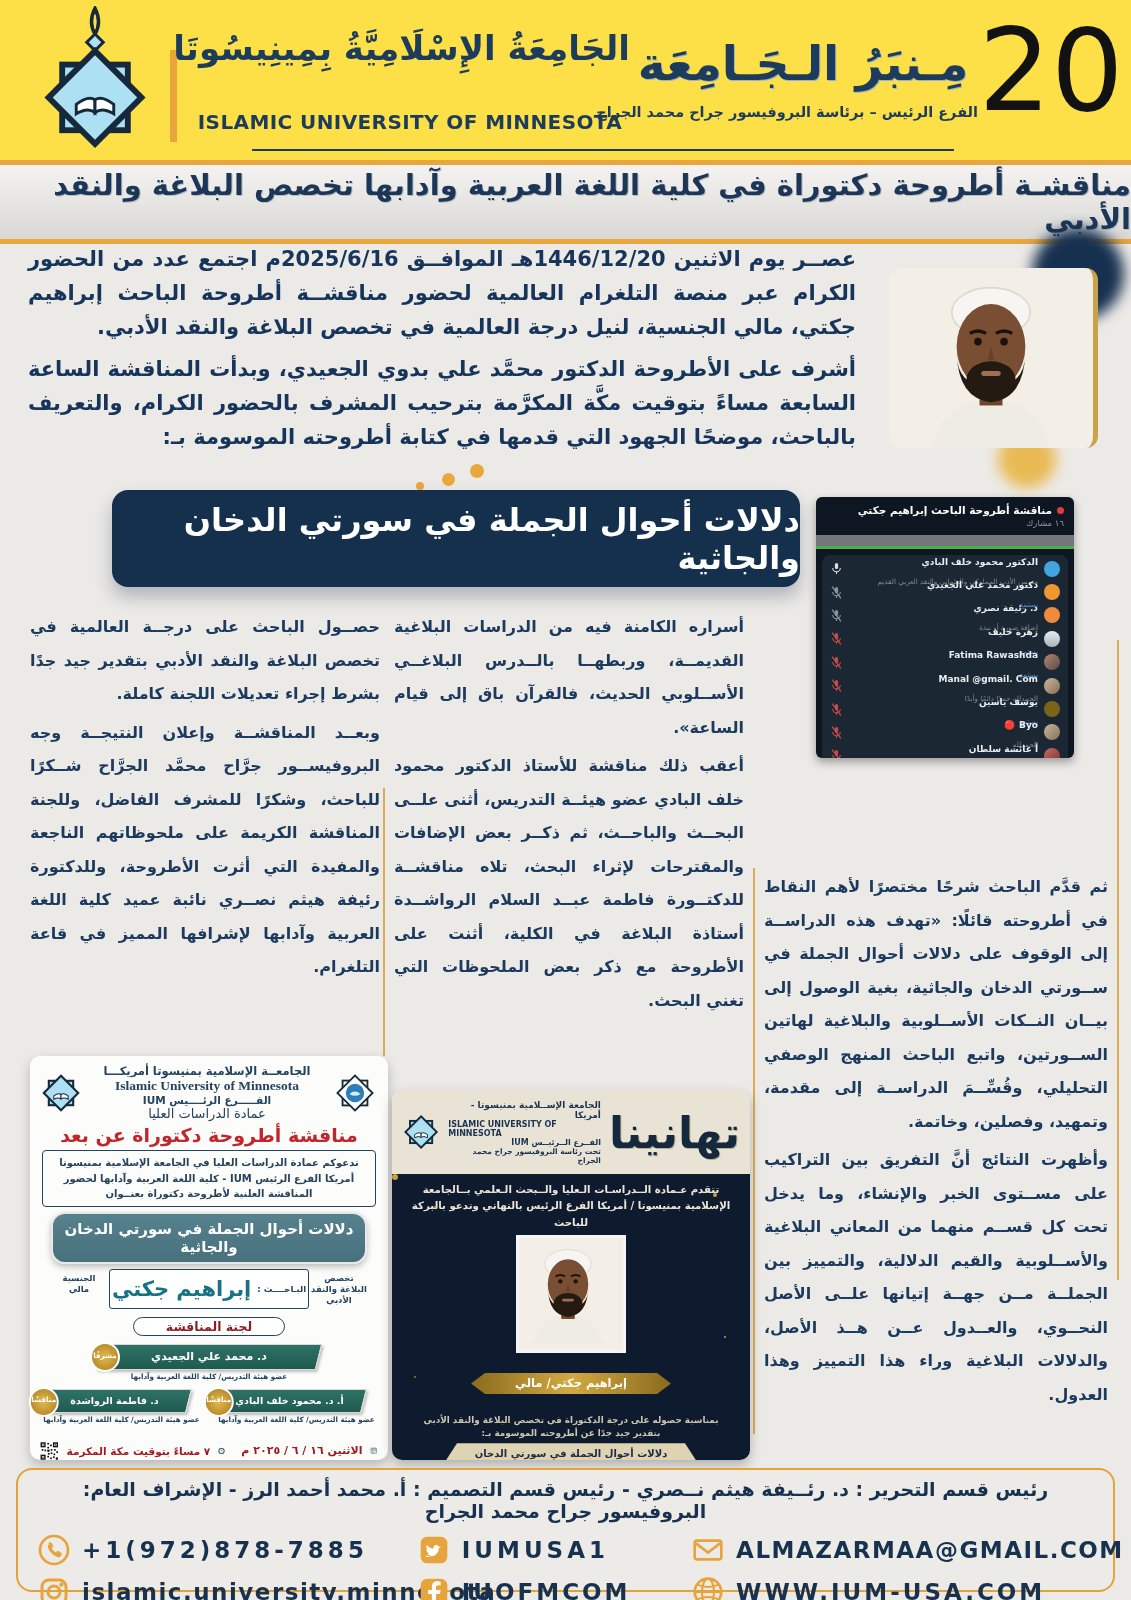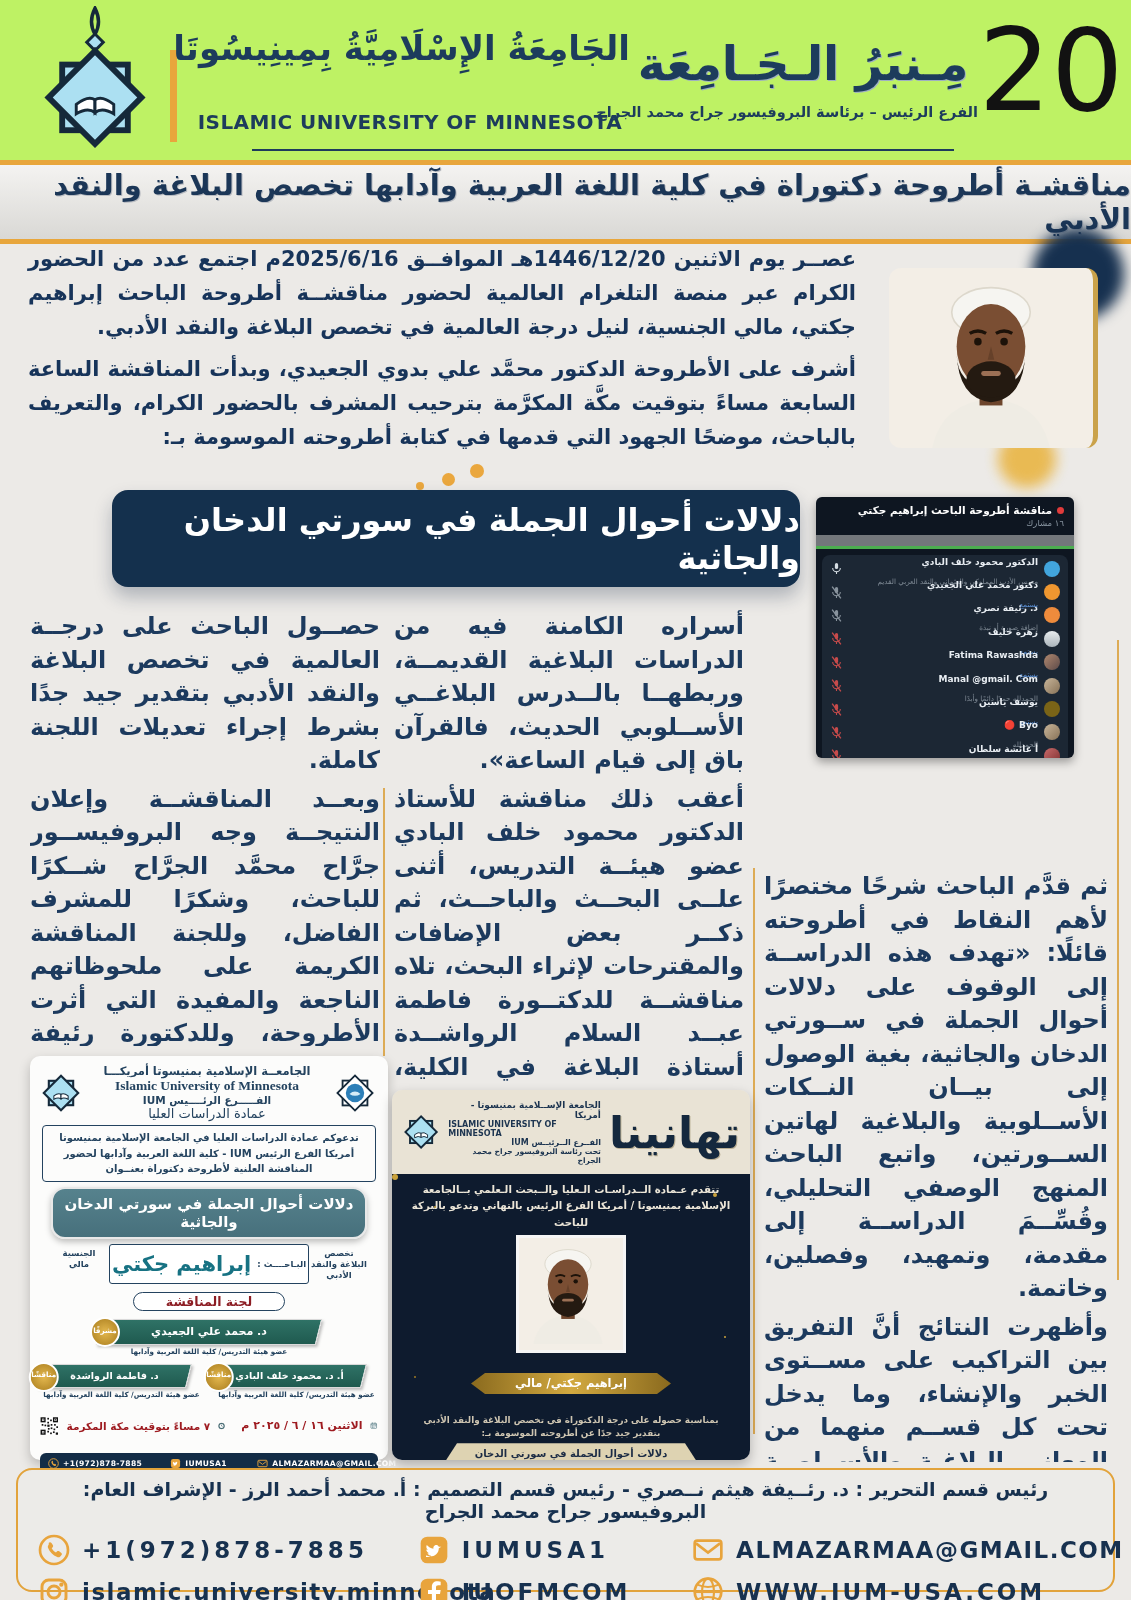--- a/index.html
+++ b/index.html
@@ -1,20 +1,20 @@
 <!DOCTYPE html>
 <html lang="ar"><head>
 <meta charset="utf-8">
 <style>
   html,body{margin:0;padding:0}
   body{font-family:"DejaVu Sans",sans-serif;background:#d8d6d2}
   #page{position:relative;width:1131px;height:1600px;background:#eceae7;overflow:hidden;margin:0 auto}
   .abs{position:absolute}
   
-  #header{left:0;top:0;width:1131px;height:200px;background:#bef264}
+  #header{left:0;top:0;width:1131px;height:200px;background:#fde047}
   #logo-main{left:34px;top:6px;width:122px;height:150px}
   #gold-bar{left:170px;top:50px;width:7px;height:92px;background:#e8a63c}
   #uni-ar{left:190px;top:28px;width:440px;font-size:34px;font-weight:900;color:#1d3c5c;text-align:center;direction:rtl;white-space:nowrap}
   #uni-en{left:186px;top:110px;width:448px;font-size:20px;font-weight:800;color:#1d3c5c;text-align:center;letter-spacing:.4px}
   #masthead-title{left:624px;top:36px;width:358px;font-size:47px;font-weight:900;color:#1d3c5c;text-align:center;direction:rtl;white-space:nowrap;text-shadow:1px 1px 0 #9fb0c2}
   #masthead-sub{left:612px;top:104px;width:366px;font-size:14.5px;font-weight:800;color:#1d3c5c;text-align:center;direction:rtl;white-space:nowrap}
   #issue-no{left:976px;top:8px;width:150px;font-size:114px;font-weight:400;color:#121212;text-align:center;line-height:1.1}
   #head-rule{left:252px;top:149px;width:702px;height:2px;background:#1d3c5c}
   
   #band{left:0;top:160px;width:1131px;height:74px;background:linear-gradient(#f4f3f1,#d9d8d5);border-top:5px solid #e8a63c;border-bottom:5px solid #e8a63c;display:flex;align-items:center;justify-content:center}
@@ -47,21 +47,21 @@
   .av-coral{background:#ef5b55}.av-sky{background:linear-gradient(#9cc4e0,#e5d9a8)}
   .av-ph3{background:linear-gradient(135deg,#98907e,#635c50)}.av-horse{background:linear-gradient(135deg,#caa25a,#6e4f22)}
   .av-red{background:linear-gradient(135deg,#c86a6a,#7e3030)}
   .tg-txt{flex:1;min-width:0;text-align:right}
   .tg-name{font-size:9px;font-weight:800;color:#e9eef3;white-space:nowrap;overflow:hidden}
   .tg-status{font-size:7.2px;color:#7d8893;white-space:nowrap;overflow:hidden}
   .tg-status.listen{color:#5b8fd4}
   .micw{flex:0 0 13px;height:15px;color:#c84b4b}
   .micw.on{color:#d6dde3}.micw.gray{color:#8a949e}
   
-  .coltxt{font-size:24px;line-height:33.5px;font-weight:700;color:#1c3a5e;text-align:justify;direction:rtl;overflow:hidden}
+  .coltxt{font-size:16px;line-height:33.5px;font-weight:700;color:#1c3a5e;text-align:justify;direction:rtl;overflow:hidden}
   .coltxt p{margin:0 0 5px 0}
   #col1{left:764px;top:870px;width:344px;height:592px}
   #col2{left:394px;top:610px;width:350px;height:474px}
   #col3{left:30px;top:610px;width:350px;height:436px}
   .vline{width:2px;background:#ddab55}
   
   #pinv{left:30px;top:1056px;width:358px;height:404px;background:#fcfcfb;border-radius:10px;box-shadow:0 5px 12px rgba(0,0,0,.22);padding:8px 10px;box-sizing:border-box}
   #pinv-head{display:flex;align-items:center;gap:6px}
   #pinv-org{flex:1;text-align:center;color:#24435f;direction:rtl}
   #pinv-org .l1{font-size:11.5px;font-weight:800}
@@ -454,20 +454,21 @@
       <div id="pinv-org">
         <div class="l1">الجامعــة الإسلامية بمنيسوتا أمريكـــا</div>
         <div class="l2">Islamic University of Minnesota</div>
         <div class="l3">الفـــــرع الرئــــيس IUM</div>
         <div class="l4">عمادة الدراسات العليا</div>
       </div>
       <svg width="46" height="46" viewBox="0 0 100 100">
           <use href="#ic-star-circle"></use>
         </svg>
     </div>
+    <div id="pinv-title">مناقشة أطروحة دكتوراة عن بعد</div>
     <div id="pinv-invite">تدعوكم عمادة الدراسات العليا في الجامعة الإسلامية بمنيسوتا أمريكا الفرع الرئيس IUM - كلية اللغة العربية وآدابها لحضور المناقشة العلنية لأطروحة دكتوراة بعنــوان</div>
     <div id="pinv-thesis">دلالات أحوال الجملة في سورتي الدخان والجاثية</div>
     <div id="pinv-res">
       <div class="side-lab" style="right:0">
         <div>تخصص</div>
         <div>البلاغة والنقد الأدبي</div>
       </div>
       <div class="side-lab" style="left:0">
         <div>الجنسية</div>
         <div>مالي</div>

